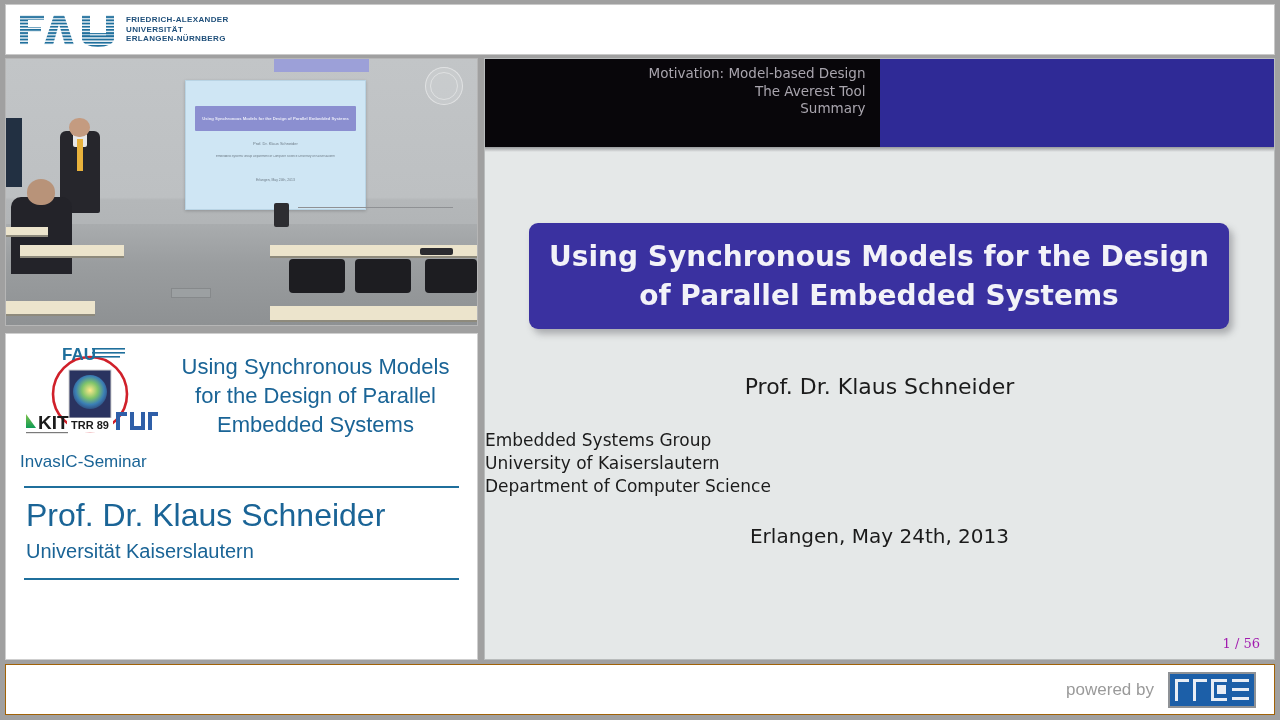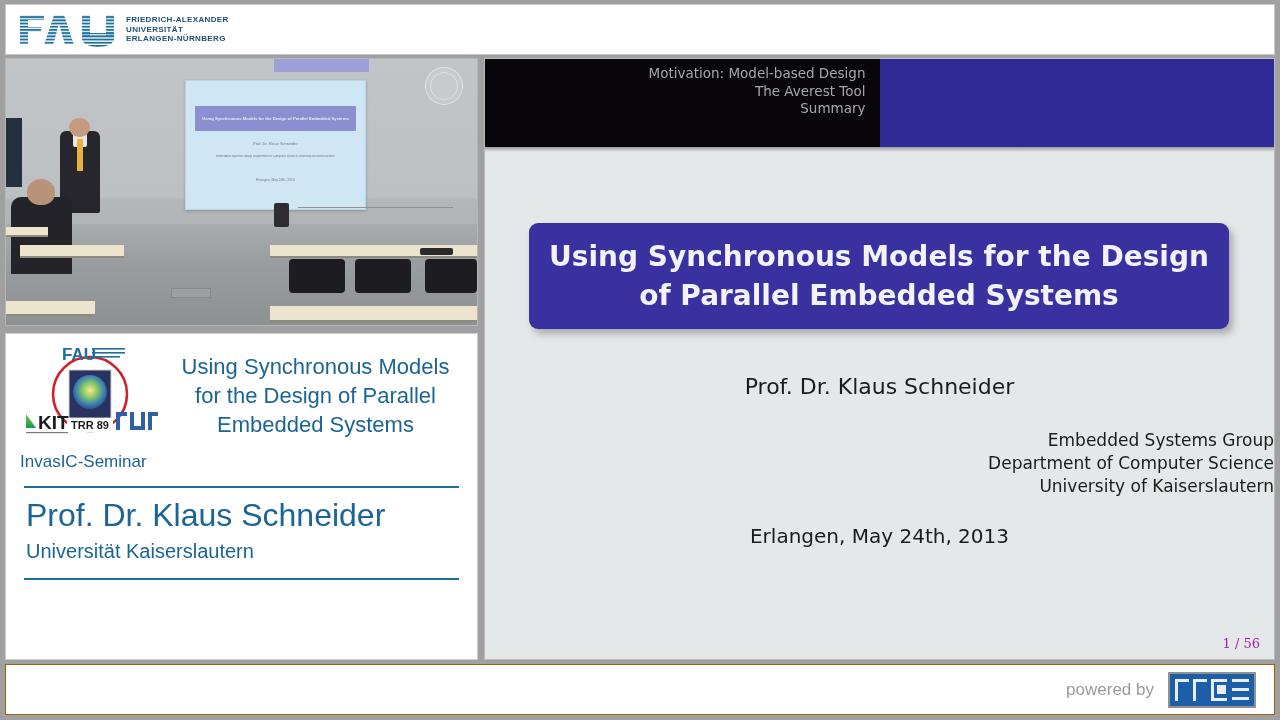--- a/index.html
+++ b/index.html
@@ -130,21 +130,21 @@
     box-shadow:4px 5px 7px rgba(60,60,70,.35);
     color:#f2f2f8;font-family:"DejaVu Sans", sans-serif;font-weight:bold;
     font-size:28px;line-height:39px;text-align:center;
     padding:14px 18px;box-sizing:border-box;
   }
   .slide-author{
     position:absolute;left:0;top:315px;width:100%;text-align:center;
     font-family:"DejaVu Sans", sans-serif;color:#1b1b1b;font-size:22px;
   }
   .slide-affil{
-    position:absolute;left:0;top:370px;width:100%;text-align:right;
+    position:absolute;left:0;top:370px;width:100%;text-align:left;
     font-family:"DejaVu Sans", sans-serif;color:#1b1b1b;
     font-size:17px;line-height:23px;
   }
   .slide-date{
     position:absolute;left:0;top:465px;width:100%;text-align:center;
     font-family:"DejaVu Sans", sans-serif;color:#1b1b1b;font-size:20px;
   }
   .slide-page{
     position:absolute;right:14px;bottom:8px;
     font-family:"DejaVu Serif", serif;color:#a21caf;font-size:13px;
@@ -313,22 +313,22 @@
       <div class="head-blue"></div>
     </div>
     <div class="head-shadow"></div>
 
     <div class="title-box">Using Synchronous Models for the Design of Parallel Embedded Systems</div>
 
     <div class="slide-author">Prof. Dr. Klaus Schneider</div>
 
     <div class="slide-affil">
       <div>Embedded Systems Group</div>
+      <div>University of Kaiserslautern</div>
       <div>Department of Computer Science</div>
-      <div>University of Kaiserslautern</div>
     </div>
 
     <div class="slide-date">Erlangen, May 24th, 2013</div>
 
     <div class="slide-page">1 / 56</div>
   </div>
 
   <div class="footer">
     <div class="powered">powered by</div>
     <div class="rrze">

